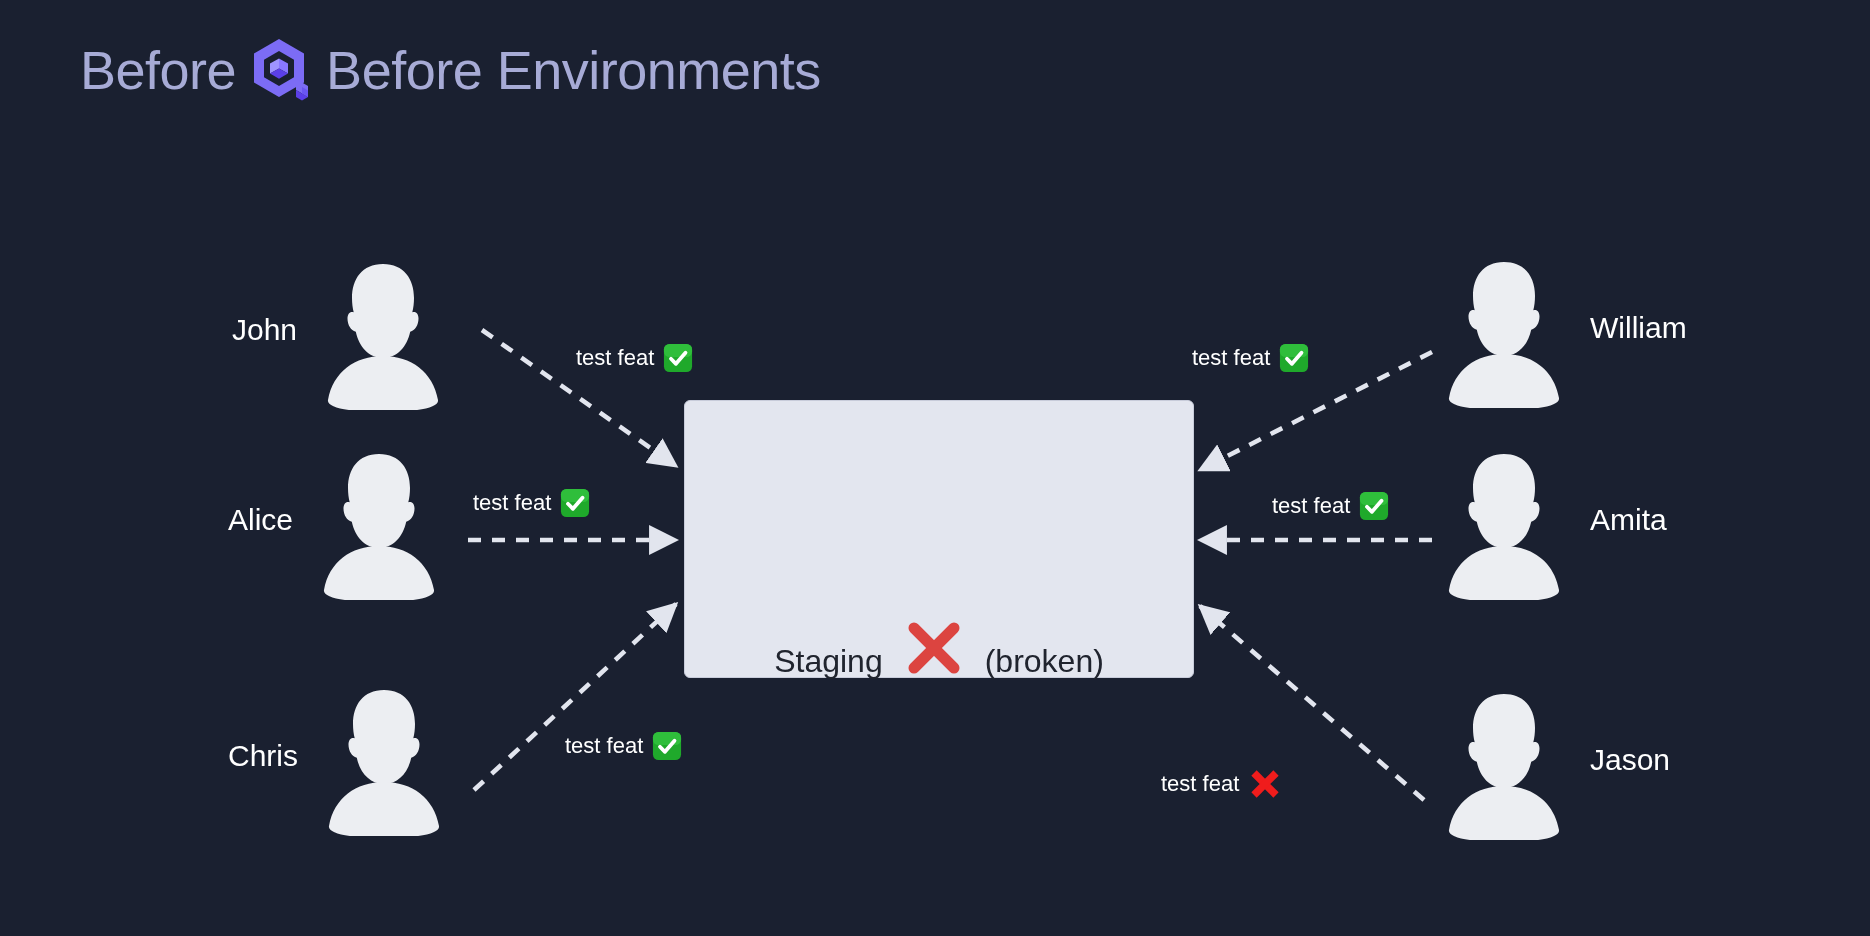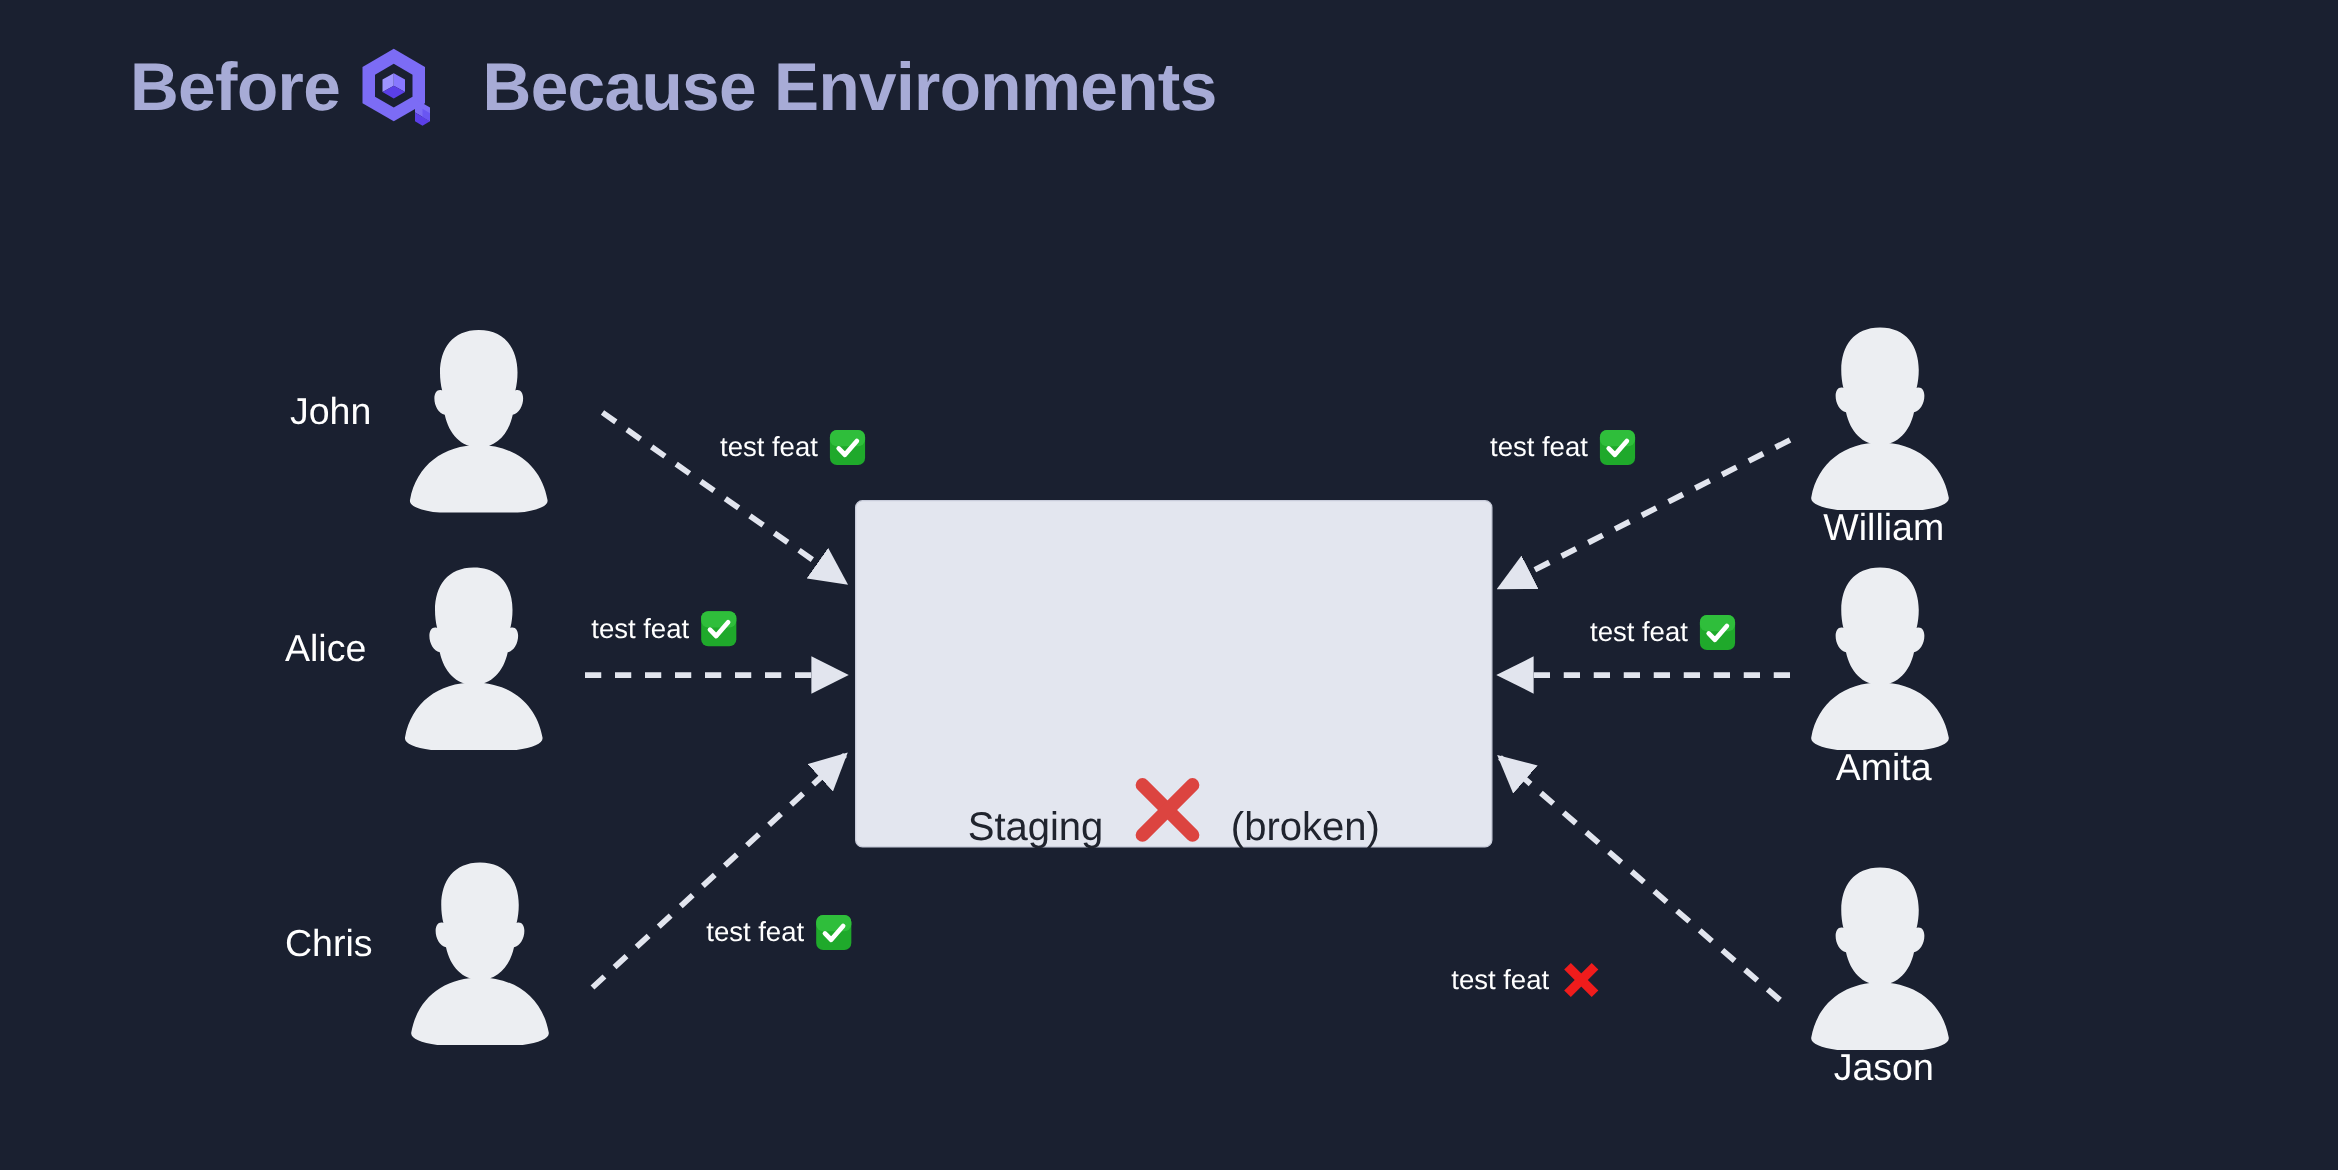--- a/index.html
+++ b/index.html
@@ -24,26 +24,25 @@
     width: 1300px;
   }
   #title-row {
     display: flex;
     align-items: center;
     gap: 10px;
     height: 72px;
   }
   #title-before, #title-rest {
     font-size: 54px;
-    font-weight: bold;
+    font-weight: normal;
     color: #a7abd6;
     letter-spacing: -0.5px;
     line-height: 1;
     white-space: nowrap;
-    margin-left: 24px;
   }
   #brand-logo {
     width: 70px;
     height: 70px;
     display: block;
     flex: 0 0 auto;
   }
   #subtitle {
     margin-top: 16px;
     font-size: 25px;
@@ -70,21 +69,21 @@
     pointer-events: none;
   }
 
   
   .person {
     position: absolute;
     display: flex;
     align-items: center;
     gap: 0px;
   }
-  .person.right { flex-direction: column; }
+  .person.right { flex-direction: row; }
   .avatar {
     width: 160px;
     height: 160px;
     display: block;
     flex: 0 0 auto;
   }
   .person-name {
     font-size: 30px;
     color: #ffffff;
     white-space: nowrap;
@@ -156,21 +155,21 @@
 
       <path d="M33 23.5 L33 33.5 L24 38.6 L24 28.6 Z" fill="#9e94ff"></path>
       <path d="M33 23.5 L42 28.6 L42 38.6 L33 33.5 Z" fill="#8878ff"></path>
       <path d="M24 38.6 L33 33.5 L42 38.6 L33 43.8 Z" fill="#5b3fe8"></path>
 
       <path d="M50 44 L62 51 L62 62 L50 55 Z" fill="#7c6cf5"></path>
       <path d="M50 55 L62 62 L56 65.5 L50 62 Z" fill="#5b3fe8"></path>
       <path d="M56 52 L62 55.5 L62 62 L56 58.5 Z" fill="#6a56f2"></path>
     </svg>
 
-    <span id="title-rest">Because Environments</span>
+    <span id="title-rest">Before Environments</span>
   </div>
 </div>
 
 <div id="stage">
 
   <svg id="wires" viewBox="0 0 1870 936">
     <defs>
       <marker id="arrow" viewBox="0 0 10 10" refX="9" refY="5" markerWidth="6.5" markerHeight="6.5" orient="auto-start-reverse">
         <path d="M 0 0 L 10 5 L 0 10 z" fill="#e2e5ee"></path>
       </marker>

